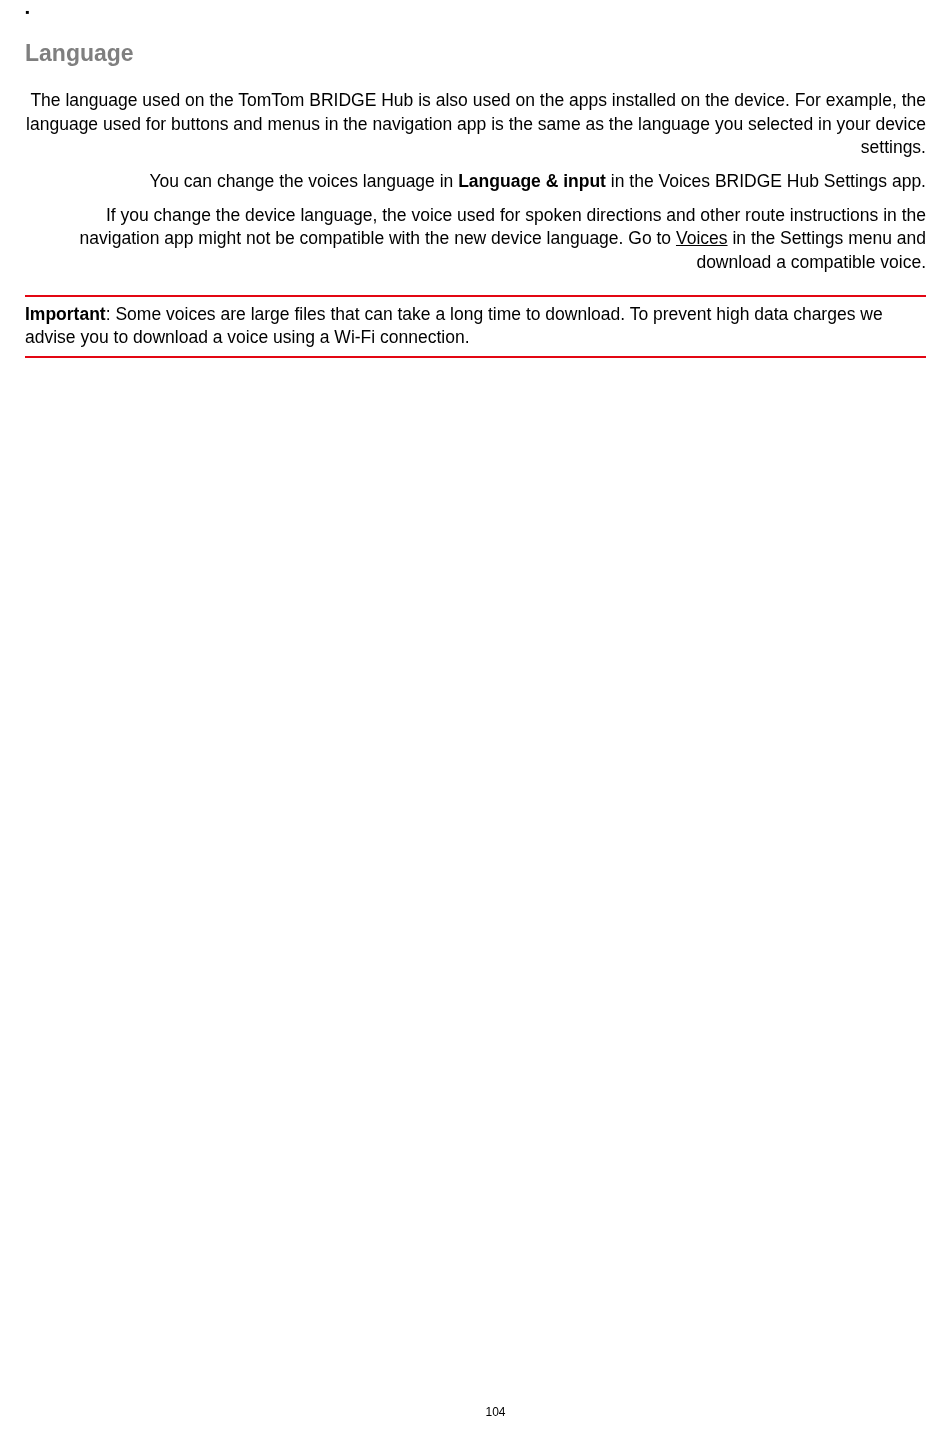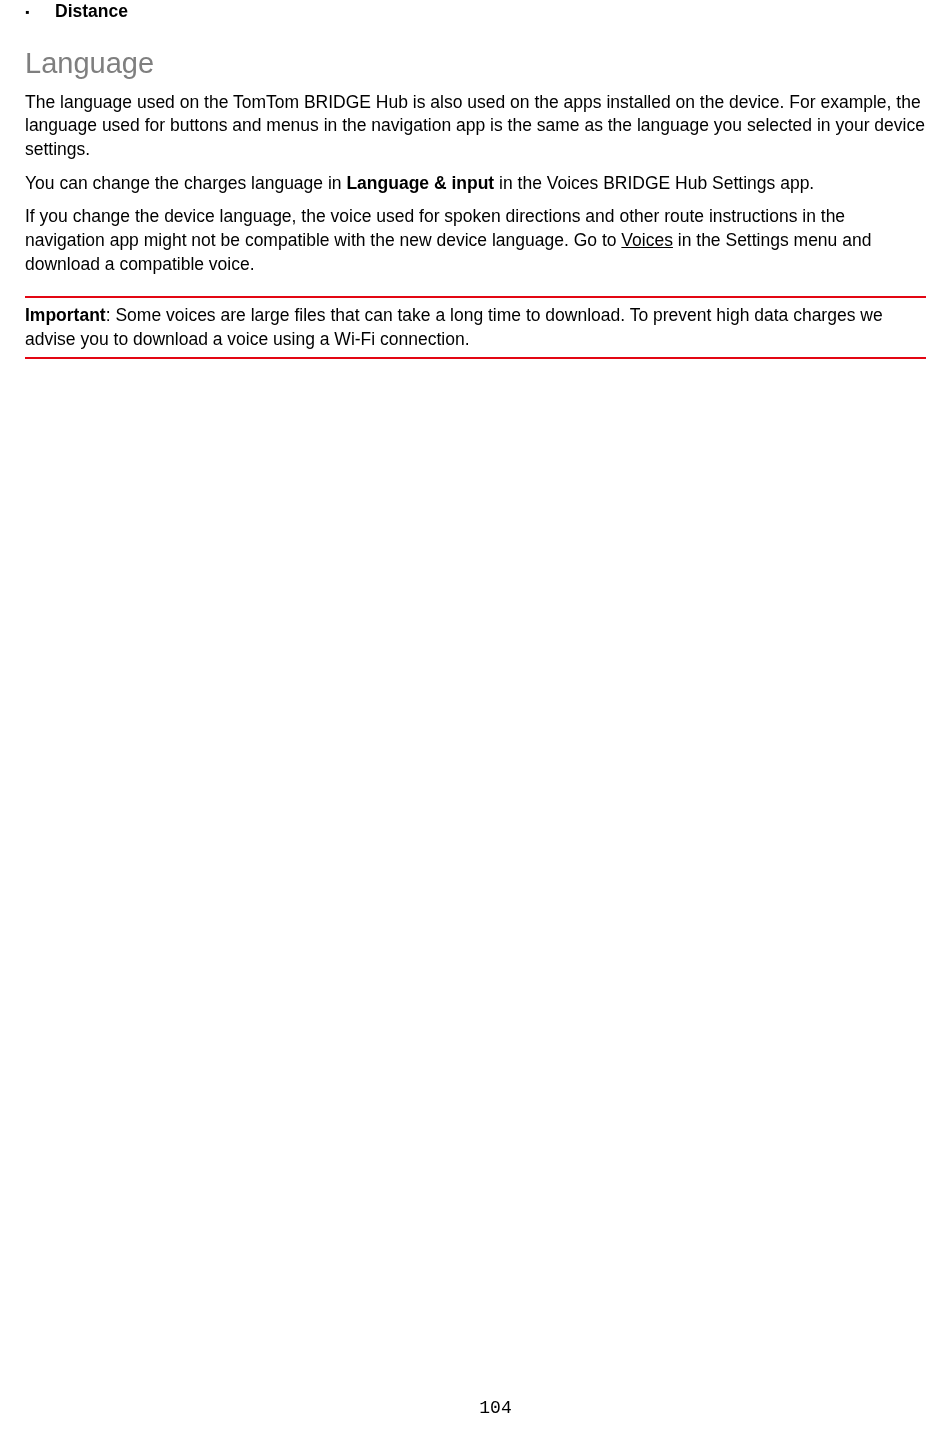--- a/index.html
+++ b/index.html
@@ -36,65 +36,65 @@
       margin-bottom: 2px;
     }
     .bullet-text {
       
     }
     .bold-inline {
       font-weight: bold;
     }
     h2.section-heading {
       color: #7f7f7f;
-      font-size: 29px;
-      font-weight: normal;
+      font-size: 23px;
+      font-weight: bold;
       margin-top: 18px;
-      margin-bottom: 8px;
+      margin-bottom: 20px;
     }
     p.body-text {
       margin-bottom: 10px;
+      text-align: right;
     }
     .link-text {
       color: #000000;
       text-decoration: underline;
     }
     .important-box {
       border-top: 2.5px solid #e30613;
       border-bottom: 2.5px solid #e30613;
       padding: 6px 0;
       margin-top: 20px;
     }
     .page-number {
       position: absolute;
       bottom: 30px;
       left: 0;
       right: 0;
       text-align: center;
-      font-family: Liberation Mono, monospace;
-      font-size: 18px;
+      font-family: Liberation Sans, sans-serif;
+      font-size: 12px;
       margin-left: 40px;
     }
   </style>
 </head>
 <body>
 
 <div class="bullet-section">
   <div class="bullet">▪</div>
   <div class="bullet-content">
-    <div class="bullet-heading">Distance</div>
   </div>
 </div>
 
 <h2 class="section-heading">Language</h2>
 
 <p class="body-text">The language used on the TomTom BRIDGE Hub is also used on the apps installed on the device. For example, the language used for buttons and menus in the navigation app is the same as the language you selected in your device settings.</p>
 
 <p class="body-text">
-  <span>You can change the charges language in </span><span class="bold-inline">Language &amp; input</span><span> in the Voices BRIDGE Hub Settings app.</span>
+  <span>You can change the voices language in </span><span class="bold-inline">Language &amp; input</span><span> in the Voices BRIDGE Hub Settings app.</span>
 </p>
 
 <p class="body-text">
   <span>If you change the device language, the voice used for spoken directions and other route instructions in the navigation app might not be compatible with the new device language. Go to </span><a class="link-text">Voices</a><span> in the Settings menu and download a compatible voice.</span>
 </p>
 
 <div class="important-box">
   <p>
     <span class="bold-inline">Important</span><span>: Some voices are large files that can take a long time to download. To prevent high data charges we advise you to download a voice using a Wi-Fi connection.</span>
   </p>

